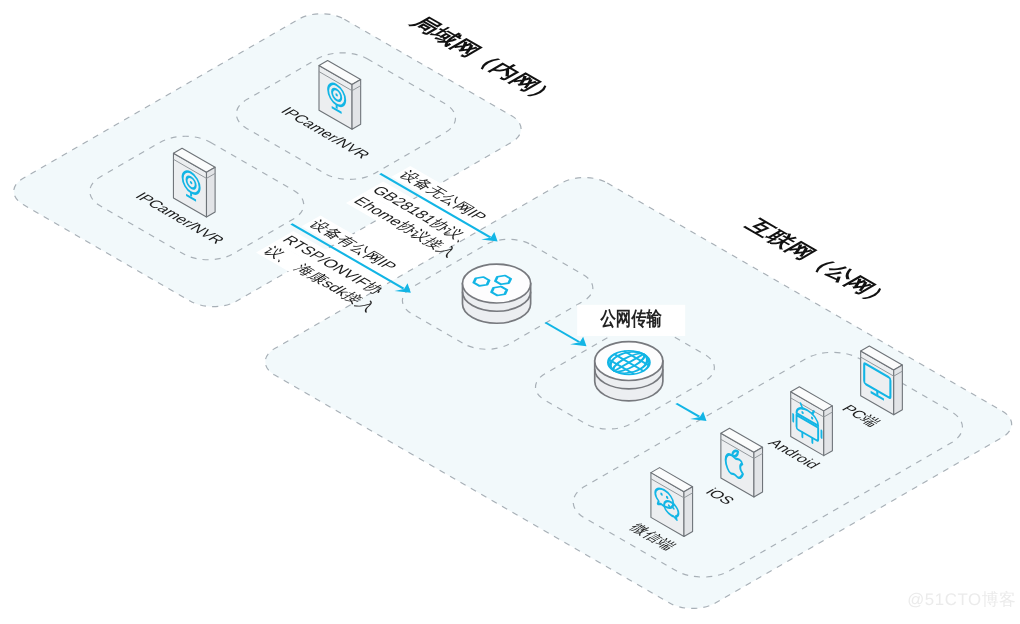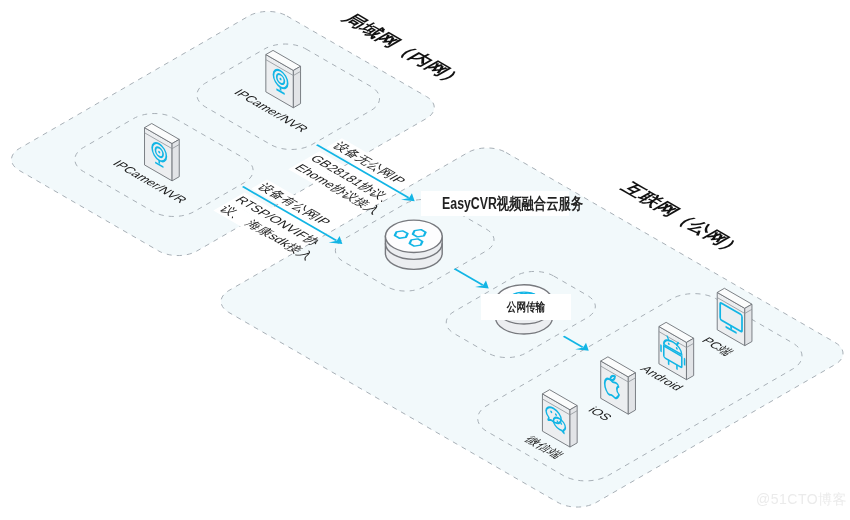--- a/index.html
+++ b/index.html
@@ -214,20 +214,17 @@
    <path class="cs" d="M744.77,308.35L751.96,304.2L751.96,341.5L744.77,345.65Z"></path>
    <path class="cbz" d="M717.23,297.55L744.77,313.45L751.96,309.30"></path>
    <g class="gi" transform="matrix(0.86603,0.5,0,1,717.23,292.45)">
      <use href="#monitor-glyph"></use>
    </g>
   </g>
  </g>
 
 </svg>
 
-<div class="badge" style="left:421px;top:191px;width:148px;height:25px;line-height:25px;text-align:center;font-size:16px;">
-  <span style="display:inline-block;transform:scaleX(0.77);">EasyCVR视频融合云服务</span>
-</div>
-<div class="badge" style="left:481px;top:254px;width:90px;height:26px;line-height:26px;text-align:center;font-size:12px;margin-top:40px;">
+<div class="badge" style="left:481px;top:254px;width:90px;height:26px;line-height:26px;text-align:center;font-size:16px;">
   <span style="display:inline-block;transform:scaleX(0.8);">公网传输</span>
 </div>
 <div class="watermark" style="left:756px;top:491px;">@51CTO博客</div>
 </div>
 
 </body></html>

